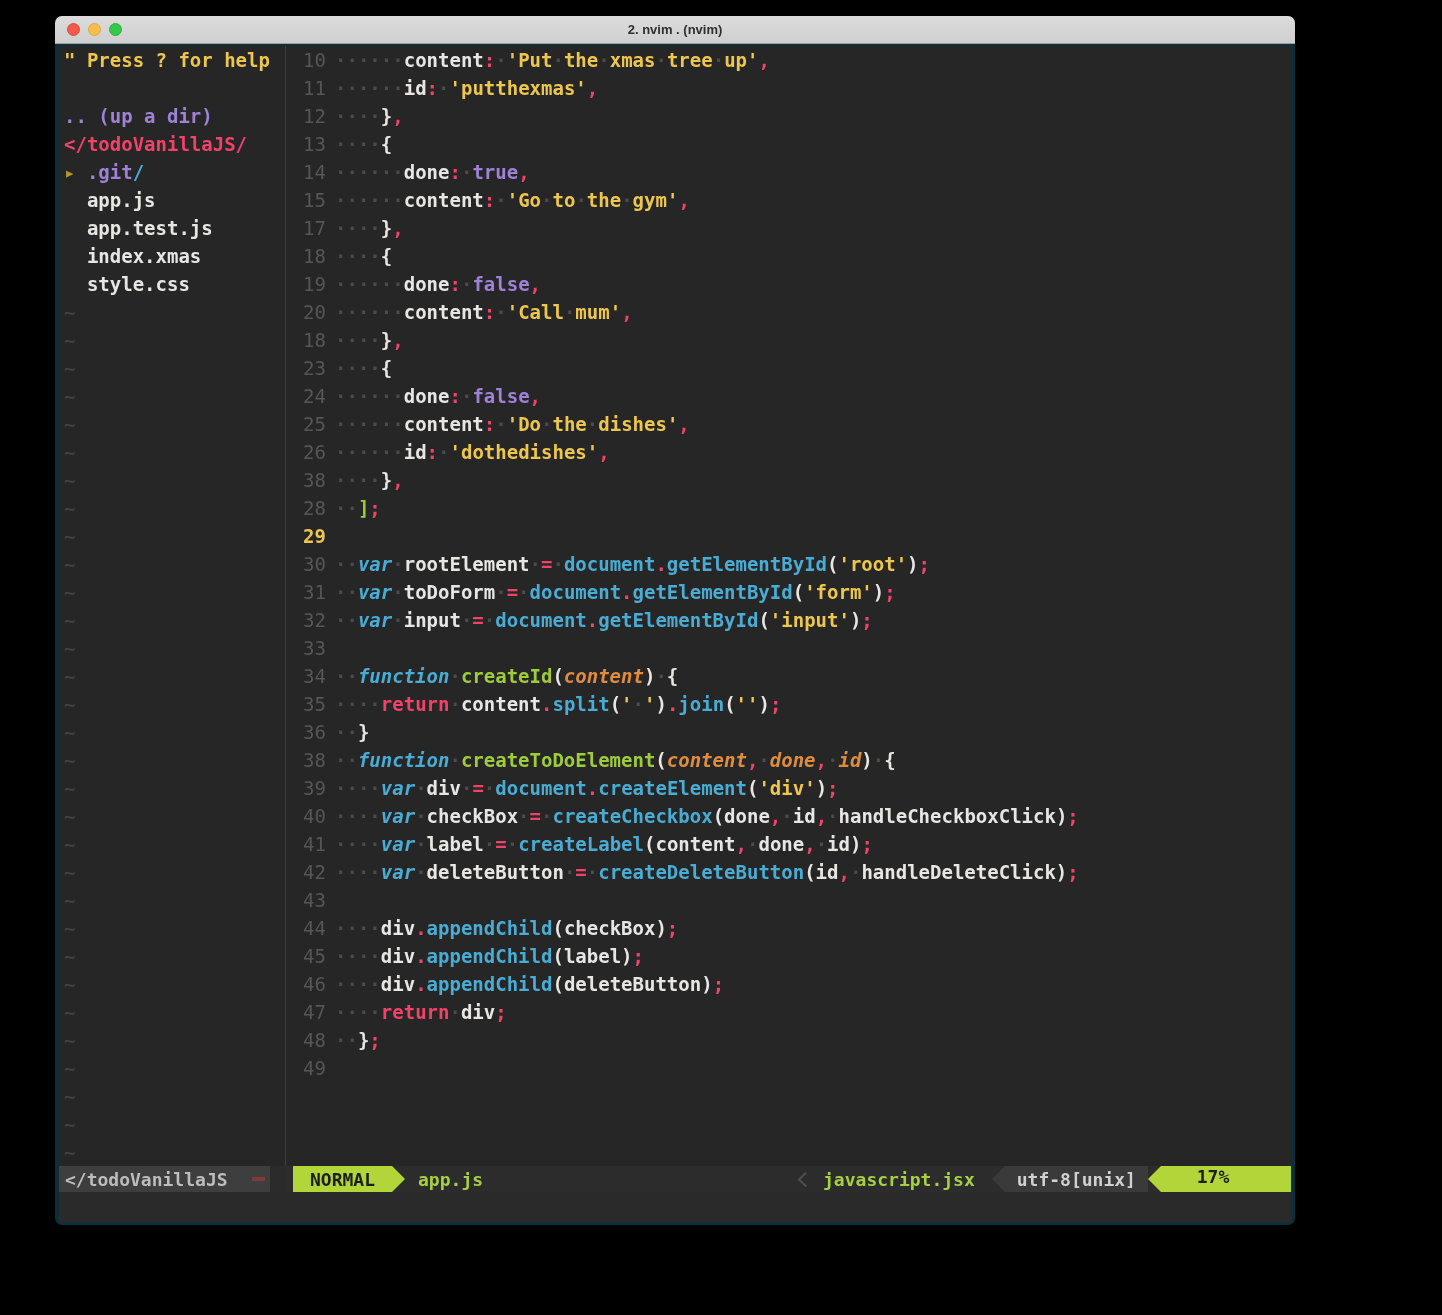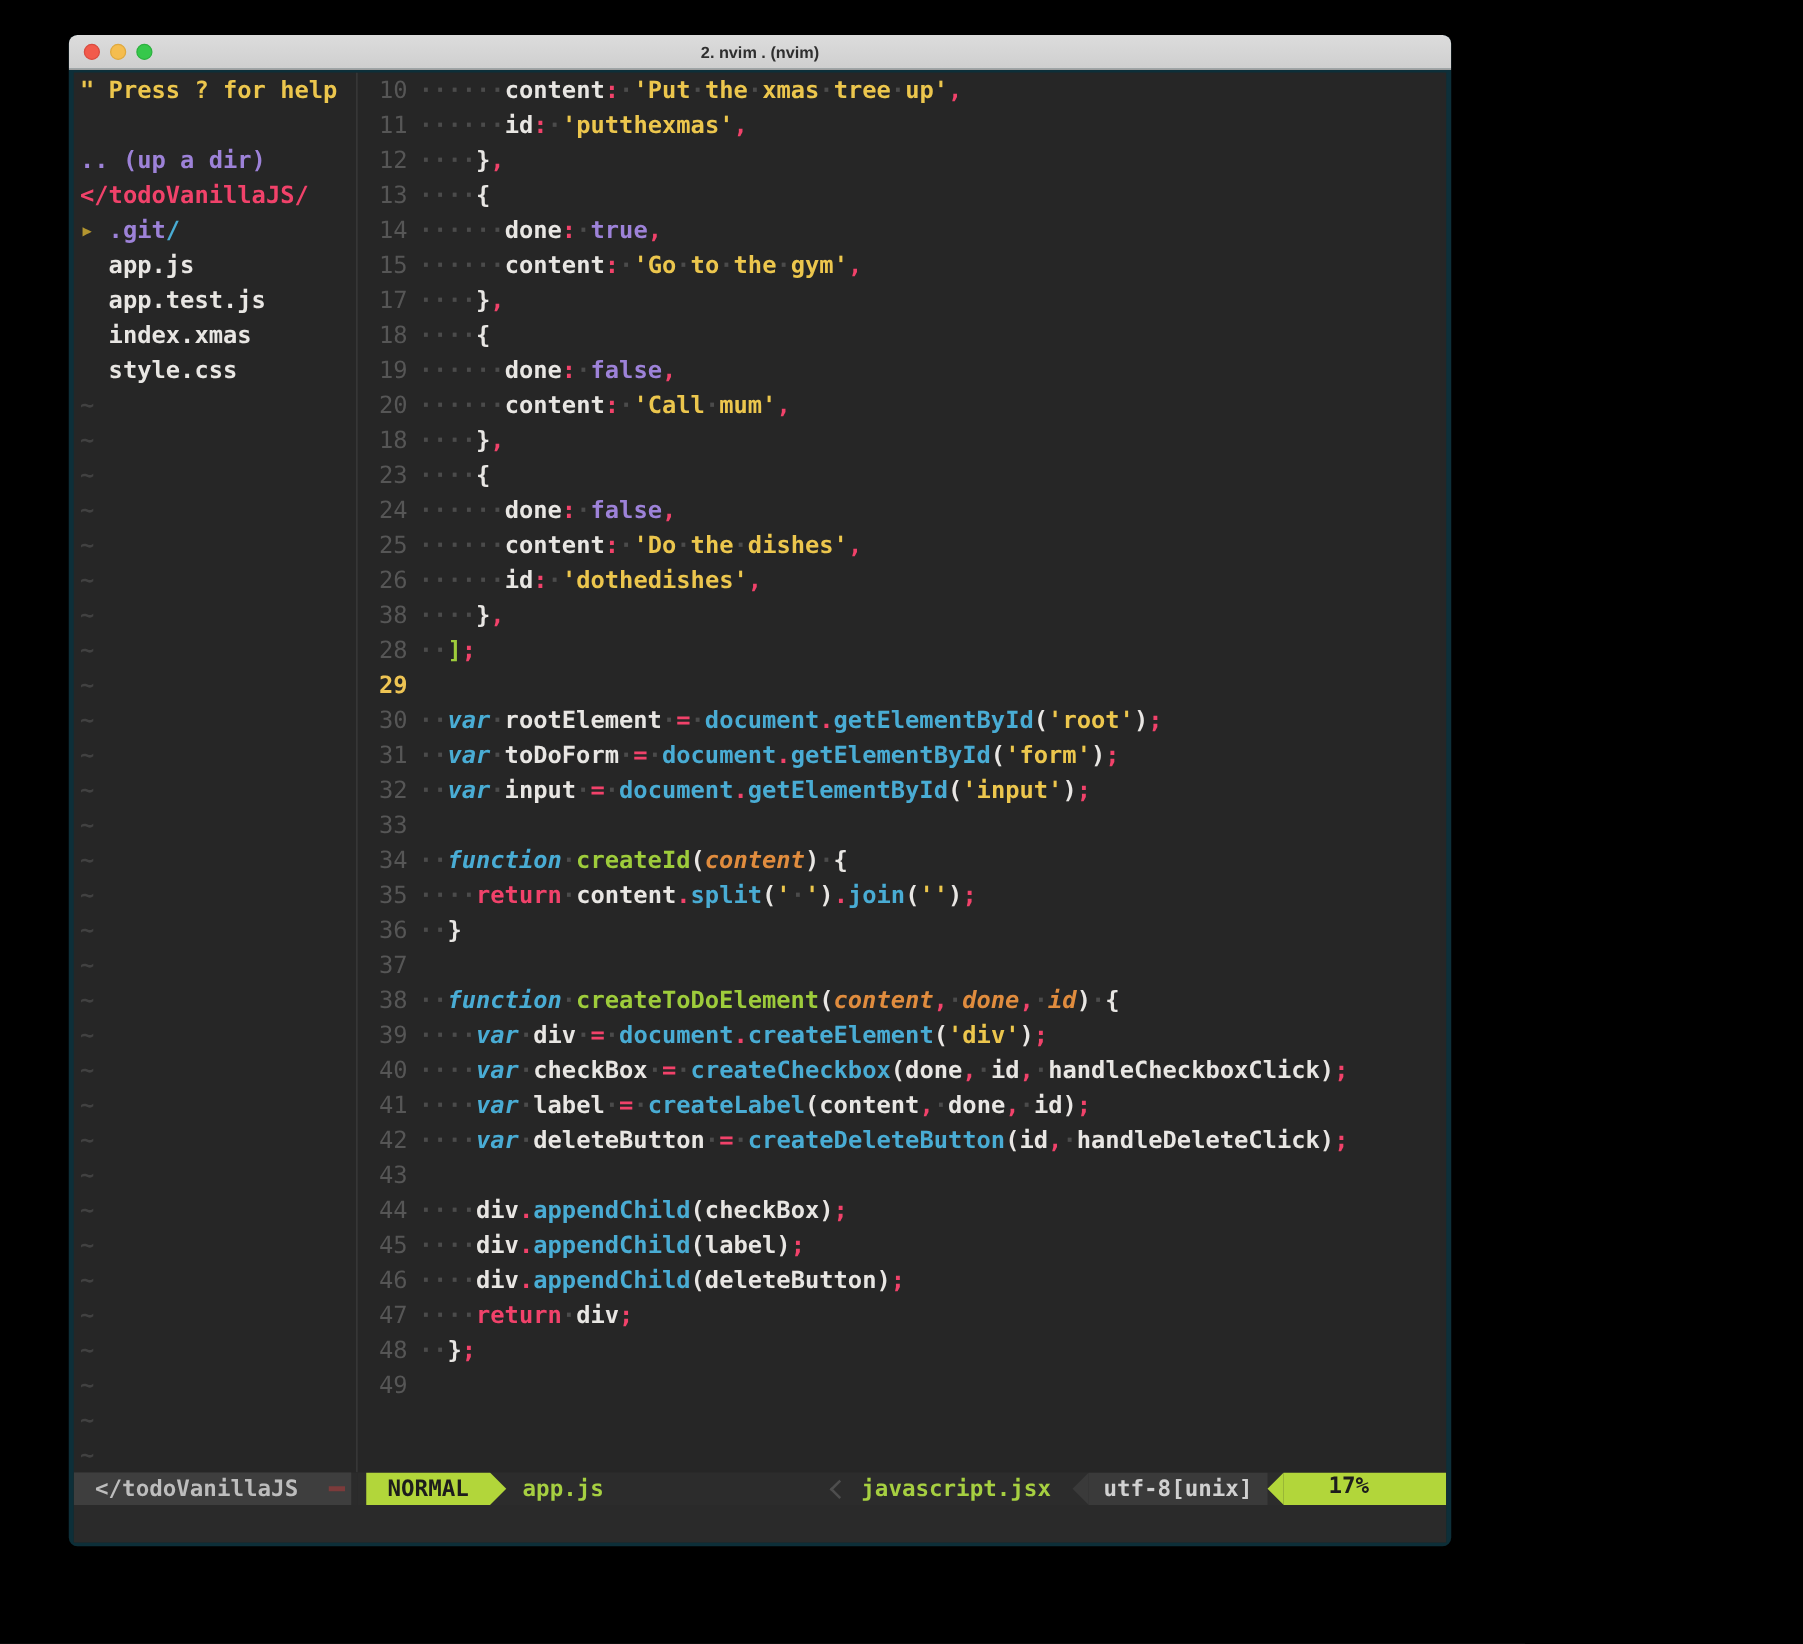--- a/index.html
+++ b/index.html
@@ -1,18 +1,18 @@
 <!DOCTYPE html>
 <html style="--editor-bg: #262626; --teal-edge: #0d2f39; --status-bg: #2c2c2c; --nt-status-bg: #3e3e3e; --nt-status-fg: #bdbdbd; --green-bar: #b2d63a; --green-text: #a6cf41; --mode-fg: #1d1d1d; --white: #e8e6e3; --pink: #f1426a; --yellow: #ecc64d; --cyan: #49acd4; --green: #9ecc3b; --orange: #e08c3e; --purple: #9d82d8; --dim: #4b4b4b; --tilde: #414141; --line-nr: #565656; --line-nr-active: #eec453; --arrow: #b3952f; --enc-bg: #3a3a3a; --enc-fg: #d0d0d0; --split: #3d3d3d; --cmd-bg: #2a2a2a; --titlebar-text: #2f2f2f; --red-dash: #7c3b3b;"><head>
 <meta charset="utf-8">
 <style>
   html,body{margin:0;padding:0;}
   body{width:1442px;height:1315px;background:#000;position:relative;overflow:hidden;
        font-family:"DejaVu Sans Mono",monospace;}
-  .window{position:absolute;left:55px;top:28px;width:1106px;height:1209px;border-radius:7px;
+  .window{position:absolute;left:55px;top:16px;width:1240px;height:1209px;border-radius:7px;
           overflow:hidden;background:var(--teal-edge);}
   
   .titlebar{height:27px;background:linear-gradient(#dcdcdc,#cfcfcf);border-bottom:1px solid #9f9f9f;
             position:relative;display:flex;align-items:center;justify-content:center;
             font-family:"Liberation Sans",sans-serif;}
   .title{font-size:13px;font-weight:bold;color:var(--titlebar-text);}
   .lights{position:absolute;left:12px;top:0;height:100%;display:flex;align-items:center;gap:8px;}
   .light{width:13px;height:13px;border-radius:50%;display:inline-block;}
   .light.red{background:#f25a4b;border:1px solid #d94c40;box-sizing:border-box;}
   .light.yellow{background:#f5bd4f;border:1px solid #dfa93f;box-sizing:border-box;}
@@ -32,21 +32,21 @@
   
   .tk-w{color:var(--white);} .tk-p{color:var(--pink);} .tk-y{color:var(--yellow);}
   .tk-c{color:var(--cyan);} .tk-ci{color:var(--cyan);font-style:italic;}
   .tk-g{color:var(--green);} .tk-o{color:var(--orange);font-style:italic;}
   .tk-v{color:var(--purple);} .tk-sp{color:var(--dim);} .tk-ar{color:var(--arrow);}
   .tk-til{color:var(--tilde);}
   
   .statusline{height:26px;display:flex;font-size:18px;flex:none;}
   .st-left{width:227px;background:#2b2b2b;display:flex;align-items:stretch;flex:none;}
   .nt-seg{width:205px;background:var(--nt-status-bg);color:var(--nt-status-fg);
-          padding-left:17px;display:flex;align-items:center;white-space:pre;}
+          padding-left:6px;display:flex;align-items:center;white-space:pre;}
   .red-dash{margin-left:auto;margin-right:5px;width:13px;height:4px;background:var(--red-dash);}
   .st-main{flex:1;background:var(--status-bg);display:flex;align-items:stretch;overflow:hidden;}
   .mode{background:var(--green-bar);color:var(--mode-fg);padding:0 17px;display:flex;
         align-items:center;margin-left:7px;}
   .tri-r{width:0;height:0;border-top:13px solid transparent;border-bottom:13px solid transparent;
          border-left:13px solid var(--green-bar);}
   .fname{color:var(--green-text);margin-left:13px;align-self:center;}
   .st-right{margin-left:auto;display:flex;align-items:stretch;}
   .thin-chev{align-self:center;width:9px;height:9px;border-left:2px solid #4e4e4e;
              border-bottom:2px solid #4e4e4e;transform:rotate(45deg);margin-right:12px;flex:none;}
@@ -148,21 +148,20 @@
               <div class="crow"><span class="lnum">38</span><span><span class="tk-sp">·</span><span class="tk-sp">·</span><span class="tk-sp">·</span><span class="tk-sp">·</span><span class="tk-w">}</span><span class="tk-p">,</span></span></div>
               <div class="crow"><span class="lnum">28</span><span><span class="tk-sp">·</span><span class="tk-sp">·</span><span class="tk-g">]</span><span class="tk-p">;</span></span></div>
               <div class="crow"><span class="lnum cur">29</span><span></span></div>
               <div class="crow"><span class="lnum">30</span><span><span class="tk-sp">·</span><span class="tk-sp">·</span><span class="tk-ci">var</span><span class="tk-sp">·</span><span class="tk-w">rootElement</span><span class="tk-sp">·</span><span class="tk-p">=</span><span class="tk-sp">·</span><span class="tk-c">document</span><span class="tk-p">.</span><span class="tk-c">getElementById</span><span class="tk-w">(</span><span class="tk-y">'root'</span><span class="tk-w">)</span><span class="tk-p">;</span></span></div>
               <div class="crow"><span class="lnum">31</span><span><span class="tk-sp">·</span><span class="tk-sp">·</span><span class="tk-ci">var</span><span class="tk-sp">·</span><span class="tk-w">toDoForm</span><span class="tk-sp">·</span><span class="tk-p">=</span><span class="tk-sp">·</span><span class="tk-c">document</span><span class="tk-p">.</span><span class="tk-c">getElementById</span><span class="tk-w">(</span><span class="tk-y">'form'</span><span class="tk-w">)</span><span class="tk-p">;</span></span></div>
               <div class="crow"><span class="lnum">32</span><span><span class="tk-sp">·</span><span class="tk-sp">·</span><span class="tk-ci">var</span><span class="tk-sp">·</span><span class="tk-w">input</span><span class="tk-sp">·</span><span class="tk-p">=</span><span class="tk-sp">·</span><span class="tk-c">document</span><span class="tk-p">.</span><span class="tk-c">getElementById</span><span class="tk-w">(</span><span class="tk-y">'input'</span><span class="tk-w">)</span><span class="tk-p">;</span></span></div>
               <div class="crow"><span class="lnum">33</span><span></span></div>
               <div class="crow"><span class="lnum">34</span><span><span class="tk-sp">·</span><span class="tk-sp">·</span><span class="tk-ci">function</span><span class="tk-sp">·</span><span class="tk-g">createId</span><span class="tk-w">(</span><span class="tk-o">content</span><span class="tk-w">)</span><span class="tk-sp">·</span><span class="tk-w">{</span></span></div>
               <div class="crow"><span class="lnum">35</span><span><span class="tk-sp">·</span><span class="tk-sp">·</span><span class="tk-sp">·</span><span class="tk-sp">·</span><span class="tk-p">return</span><span class="tk-sp">·</span><span class="tk-w">content</span><span class="tk-p">.</span><span class="tk-c">split</span><span class="tk-w">(</span><span class="tk-y">'</span><span class="tk-sp">·</span><span class="tk-y">'</span><span class="tk-w">)</span><span class="tk-p">.</span><span class="tk-c">join</span><span class="tk-w">(</span><span class="tk-y">''</span><span class="tk-w">)</span><span class="tk-p">;</span></span></div>
               <div class="crow"><span class="lnum">36</span><span><span class="tk-sp">·</span><span class="tk-sp">·</span><span class="tk-w">}</span></span></div>
-              <div class="crow"><span class="lnum">37</span><span></span></div>
               <div class="crow"><span class="lnum">38</span><span><span class="tk-sp">·</span><span class="tk-sp">·</span><span class="tk-ci">function</span><span class="tk-sp">·</span><span class="tk-g">createToDoElement</span><span class="tk-w">(</span><span class="tk-o">content</span><span class="tk-p">,</span><span class="tk-sp">·</span><span class="tk-o">done</span><span class="tk-p">,</span><span class="tk-sp">·</span><span class="tk-o">id</span><span class="tk-w">)</span><span class="tk-sp">·</span><span class="tk-w">{</span></span></div>
               <div class="crow"><span class="lnum">39</span><span><span class="tk-sp">·</span><span class="tk-sp">·</span><span class="tk-sp">·</span><span class="tk-sp">·</span><span class="tk-ci">var</span><span class="tk-sp">·</span><span class="tk-w">div</span><span class="tk-sp">·</span><span class="tk-p">=</span><span class="tk-sp">·</span><span class="tk-c">document</span><span class="tk-p">.</span><span class="tk-c">createElement</span><span class="tk-w">(</span><span class="tk-y">'div'</span><span class="tk-w">)</span><span class="tk-p">;</span></span></div>
               <div class="crow"><span class="lnum">40</span><span><span class="tk-sp">·</span><span class="tk-sp">·</span><span class="tk-sp">·</span><span class="tk-sp">·</span><span class="tk-ci">var</span><span class="tk-sp">·</span><span class="tk-w">checkBox</span><span class="tk-sp">·</span><span class="tk-p">=</span><span class="tk-sp">·</span><span class="tk-c">createCheckbox</span><span class="tk-w">(</span><span class="tk-w">done</span><span class="tk-p">,</span><span class="tk-sp">·</span><span class="tk-w">id</span><span class="tk-p">,</span><span class="tk-sp">·</span><span class="tk-w">handleCheckboxClick</span><span class="tk-w">)</span><span class="tk-p">;</span></span></div>
               <div class="crow"><span class="lnum">41</span><span><span class="tk-sp">·</span><span class="tk-sp">·</span><span class="tk-sp">·</span><span class="tk-sp">·</span><span class="tk-ci">var</span><span class="tk-sp">·</span><span class="tk-w">label</span><span class="tk-sp">·</span><span class="tk-p">=</span><span class="tk-sp">·</span><span class="tk-c">createLabel</span><span class="tk-w">(</span><span class="tk-w">content</span><span class="tk-p">,</span><span class="tk-sp">·</span><span class="tk-w">done</span><span class="tk-p">,</span><span class="tk-sp">·</span><span class="tk-w">id</span><span class="tk-w">)</span><span class="tk-p">;</span></span></div>
               <div class="crow"><span class="lnum">42</span><span><span class="tk-sp">·</span><span class="tk-sp">·</span><span class="tk-sp">·</span><span class="tk-sp">·</span><span class="tk-ci">var</span><span class="tk-sp">·</span><span class="tk-w">deleteButton</span><span class="tk-sp">·</span><span class="tk-p">=</span><span class="tk-sp">·</span><span class="tk-c">createDeleteButton</span><span class="tk-w">(</span><span class="tk-w">id</span><span class="tk-p">,</span><span class="tk-sp">·</span><span class="tk-w">handleDeleteClick</span><span class="tk-w">)</span><span class="tk-p">;</span></span></div>
               <div class="crow"><span class="lnum">43</span><span></span></div>
               <div class="crow"><span class="lnum">44</span><span><span class="tk-sp">·</span><span class="tk-sp">·</span><span class="tk-sp">·</span><span class="tk-sp">·</span><span class="tk-w">div</span><span class="tk-p">.</span><span class="tk-c">appendChild</span><span class="tk-w">(</span><span class="tk-w">checkBox</span><span class="tk-w">)</span><span class="tk-p">;</span></span></div>
               <div class="crow"><span class="lnum">45</span><span><span class="tk-sp">·</span><span class="tk-sp">·</span><span class="tk-sp">·</span><span class="tk-sp">·</span><span class="tk-w">div</span><span class="tk-p">.</span><span class="tk-c">appendChild</span><span class="tk-w">(</span><span class="tk-w">label</span><span class="tk-w">)</span><span class="tk-p">;</span></span></div>
               <div class="crow"><span class="lnum">46</span><span><span class="tk-sp">·</span><span class="tk-sp">·</span><span class="tk-sp">·</span><span class="tk-sp">·</span><span class="tk-w">div</span><span class="tk-p">.</span><span class="tk-c">appendChild</span><span class="tk-w">(</span><span class="tk-w">deleteButton</span><span class="tk-w">)</span><span class="tk-p">;</span></span></div>
               <div class="crow"><span class="lnum">47</span><span><span class="tk-sp">·</span><span class="tk-sp">·</span><span class="tk-sp">·</span><span class="tk-sp">·</span><span class="tk-p">return</span><span class="tk-sp">·</span><span class="tk-w">div</span><span class="tk-p">;</span></span></div>

